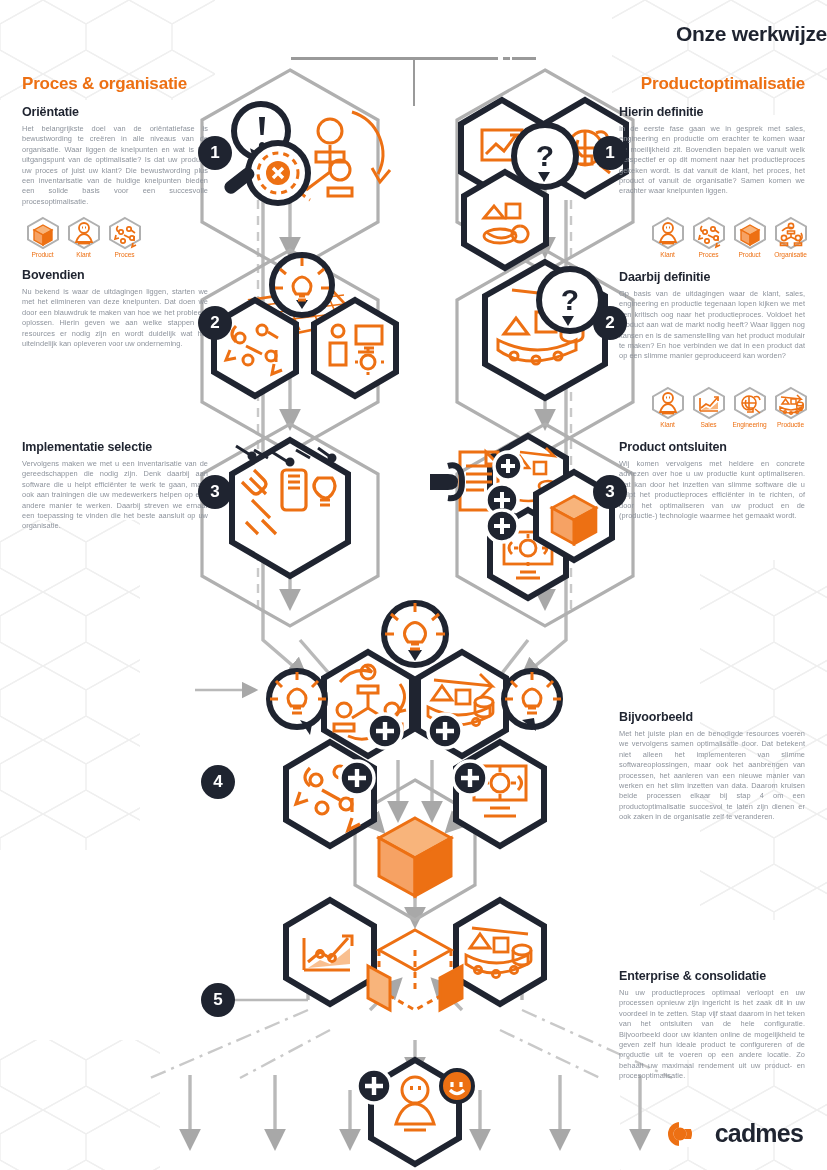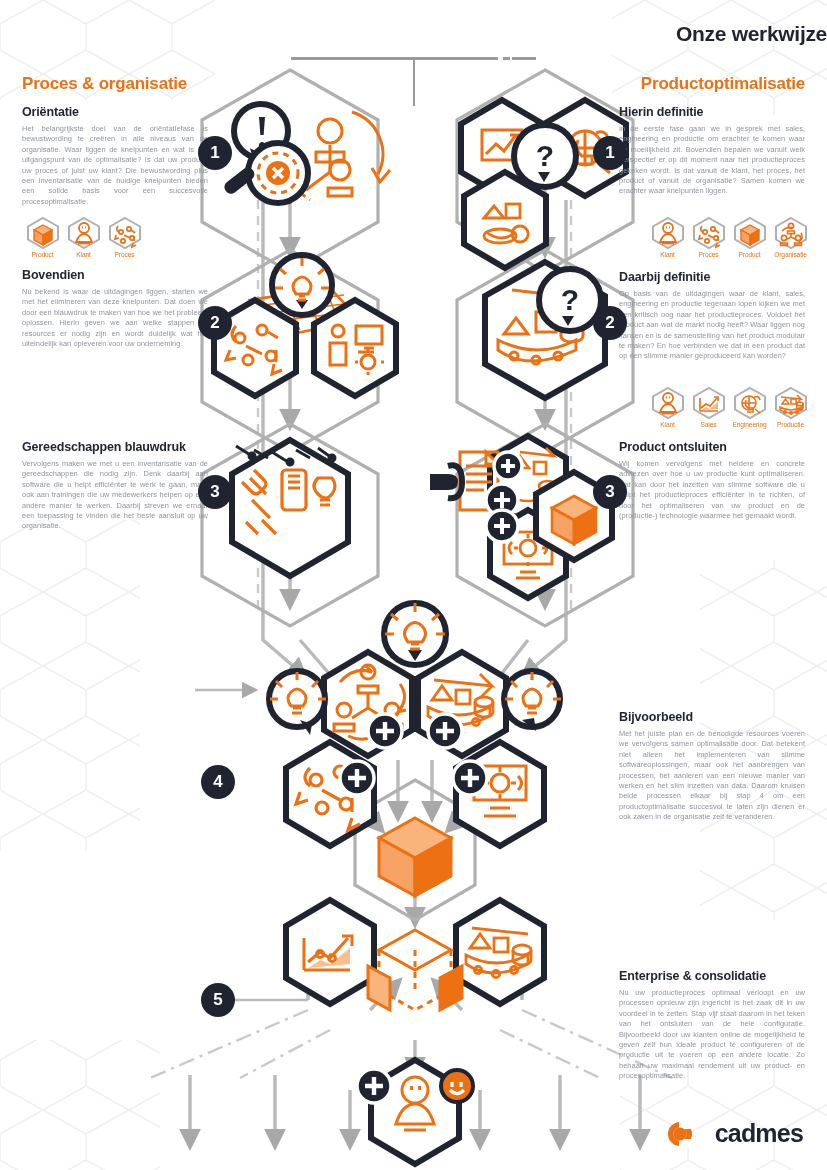--- a/index.html
+++ b/index.html
@@ -450,21 +450,21 @@
 
 <div class="block left" style="top:105px">
   <h3>Oriëntatie</h3>
   <p>Het belangrijkste doel van de oriëntatiefase is bewustwording te creëren in alle niveaus van de organisatie. Waar liggen de knelpunten en wat is het uitgangspunt van de optimalisatie? Is dat uw product, uw proces of juist uw klant? Die bewustwording plus een inventarisatie van de huidige knelpunten bieden een solide basis voor een succesvolle procesoptimalisatie.</p>
 </div>
 <div class="block left" style="top:268px">
   <h3>Bovendien</h3>
   <p>Nu bekend is waar de uitdagingen liggen, starten we met het elimineren van deze knelpunten. Dat doen we door een blauwdruk te maken van hoe we het probleem oplossen. Hierin geven we aan welke stappen en resources er nodig zijn en wordt duidelijk wat het uiteindelijk kan opleveren voor uw onderneming.</p>
 </div>
 <div class="block left" style="top:440px">
-  <h3>Gereedschappen blauwdruk</h3>
+  <h3>Implementatie selectie</h3>
   <p>Vervolgens maken we met u een inventarisatie van de gereedschappen die nodig zijn. Denk daarbij aan software die u helpt efficiënter te werk te gaan, maar ook aan trainingen die uw medewerkers helpen op een andere manier te werken. Daarbij streven we ernaar een toepassing te vinden die het beste aansluit op uw organisatie.</p>
 </div>
 
 <div class="block right" style="top:105px">
   <h3>Hierin definitie</h3>
   <p>In de eerste fase gaan we in gesprek met sales, engineering en productie om erachter te komen waar de moeilijkheid zit. Bovendien bepalen we vanuit welk perspectief er op dit moment naar het productieproces gekeken wordt. Is dat vanuit de klant, het proces, het product of vanuit de organisatie? Samen komen we erachter waar knelpunten liggen.</p>
 </div>
 <div class="block right" style="top:270px">
   <h3>Daarbij definitie</h3>
   <p>Op basis van de uitdagingen waar de klant, sales, engineering en productie tegenaan lopen kijken we met een kritisch oog naar het productieproces. Voldoet het product aan wat de markt nodig heeft? Waar liggen nog kansen en is de samenstelling van het product modulair te maken? En hoe verbinden we dat in een product dat op een slimme manier geproduceerd kan worden?</p>

